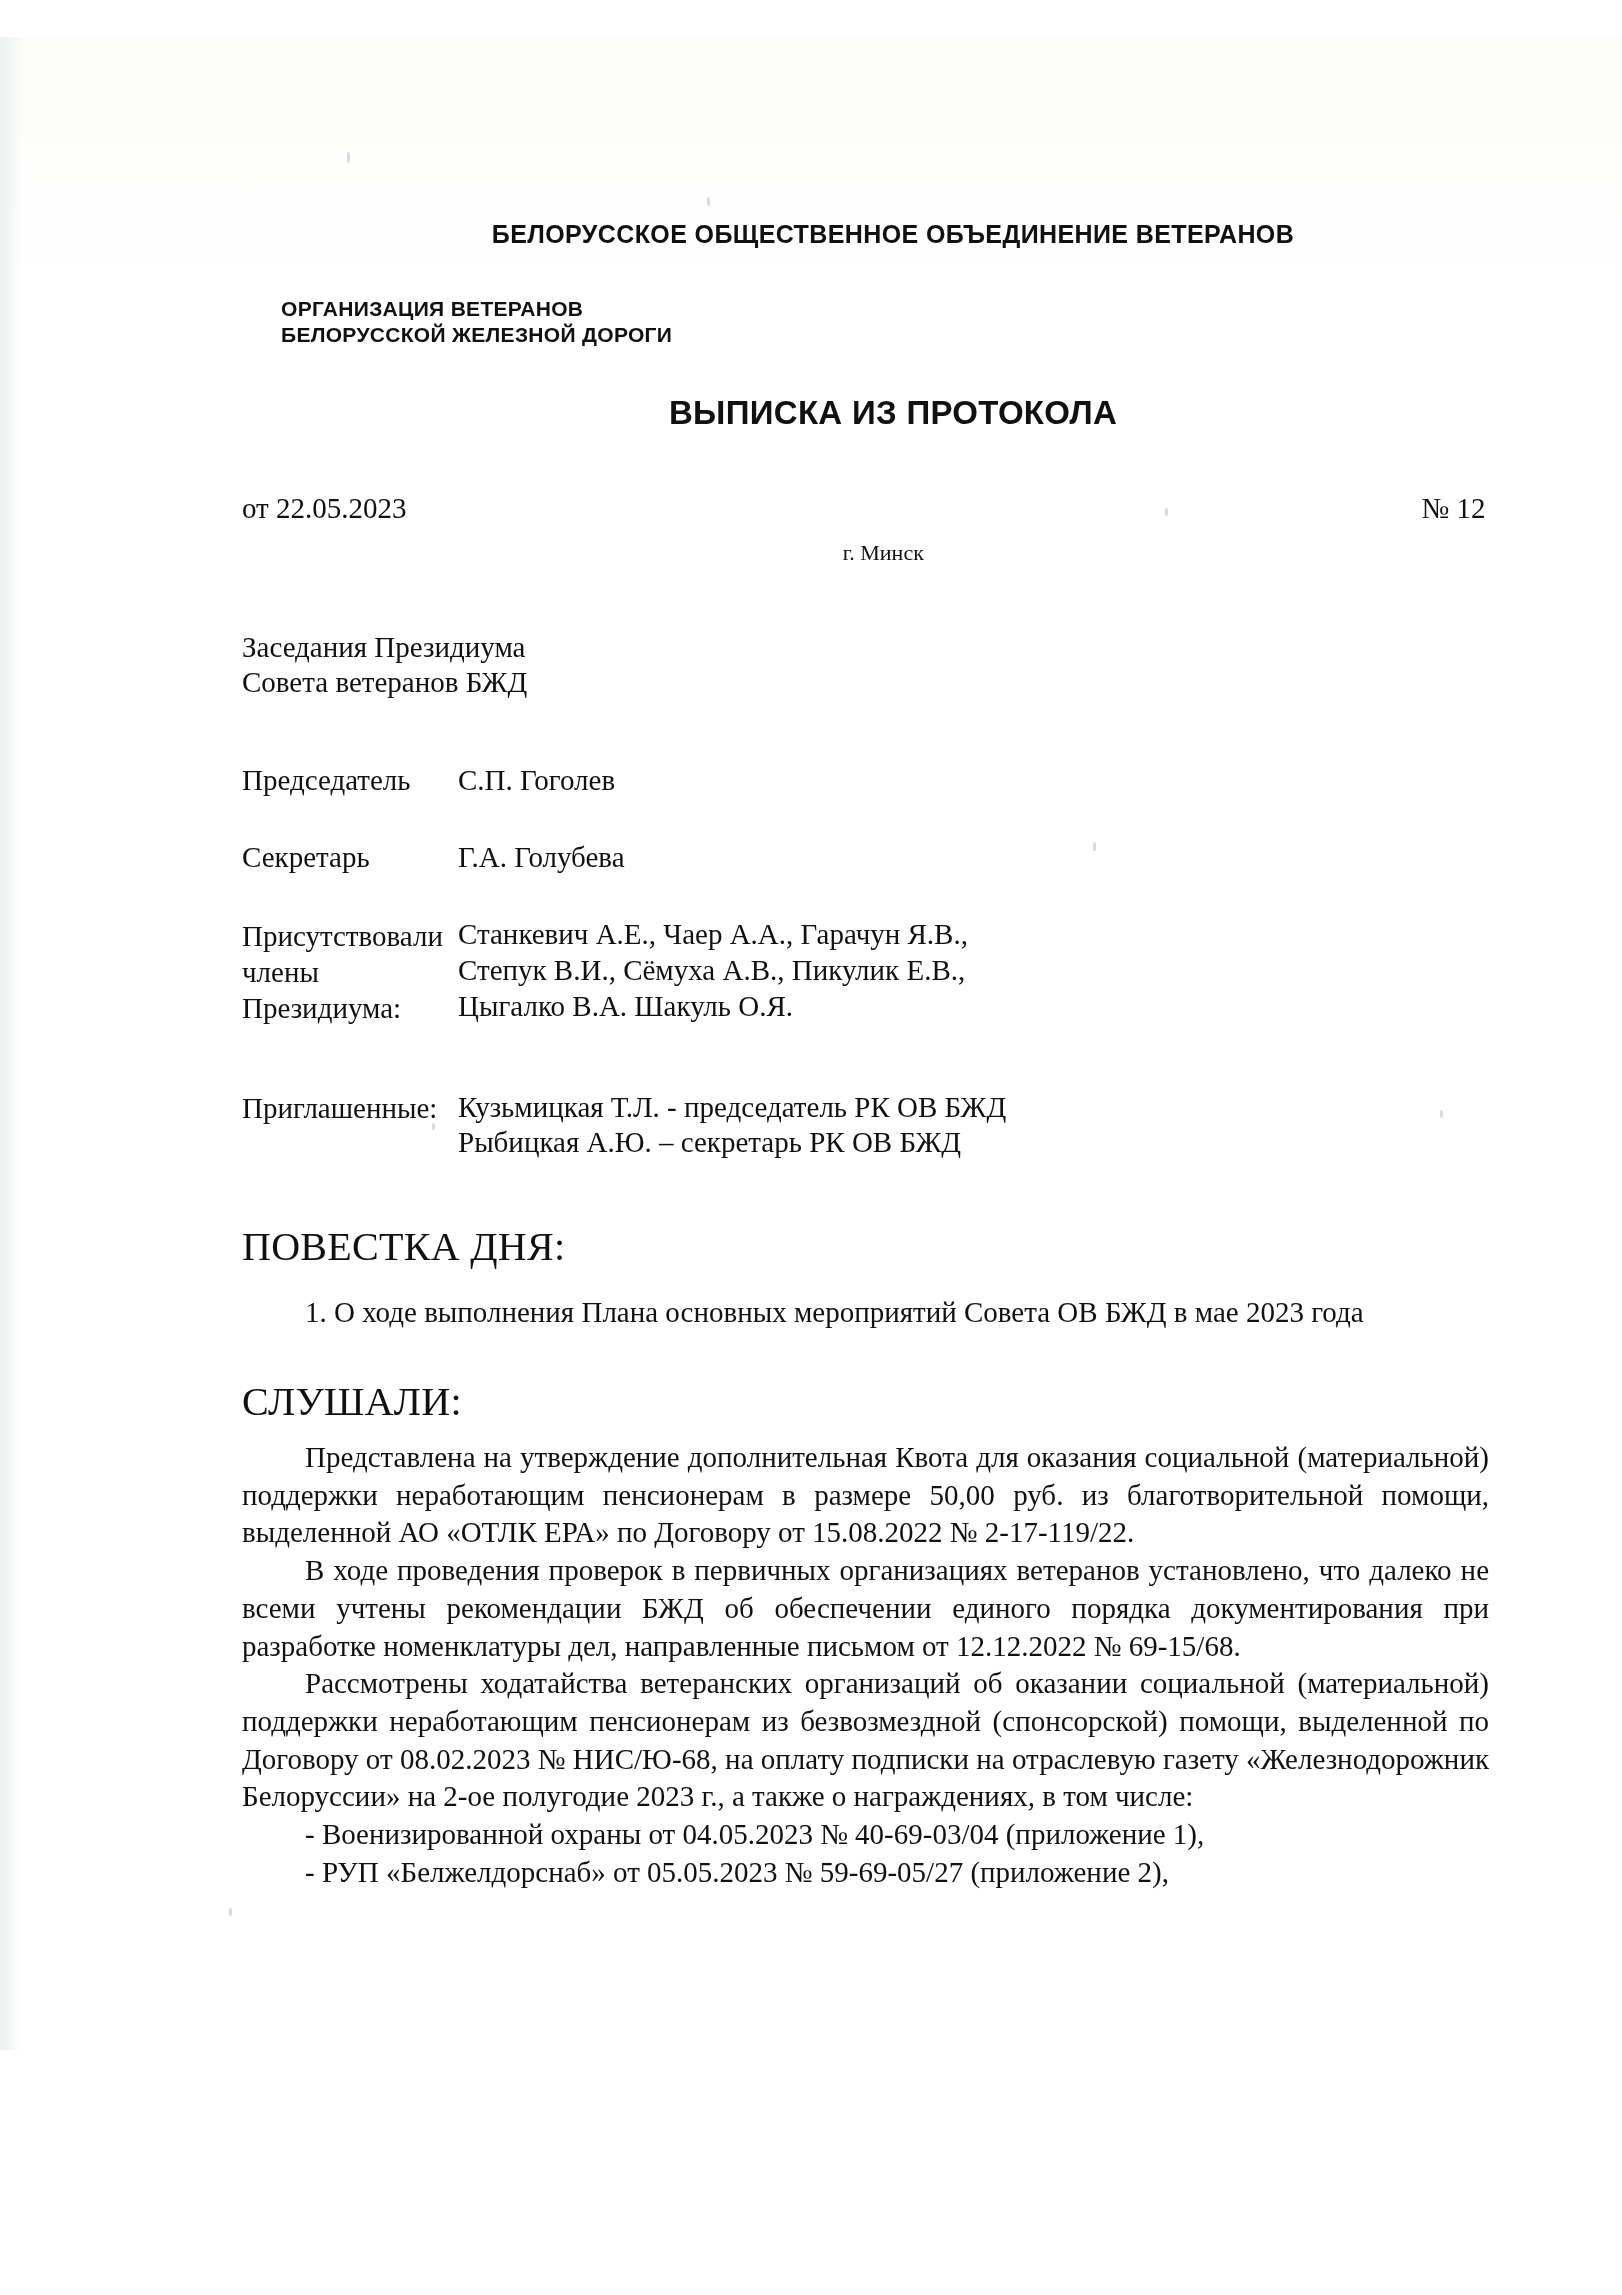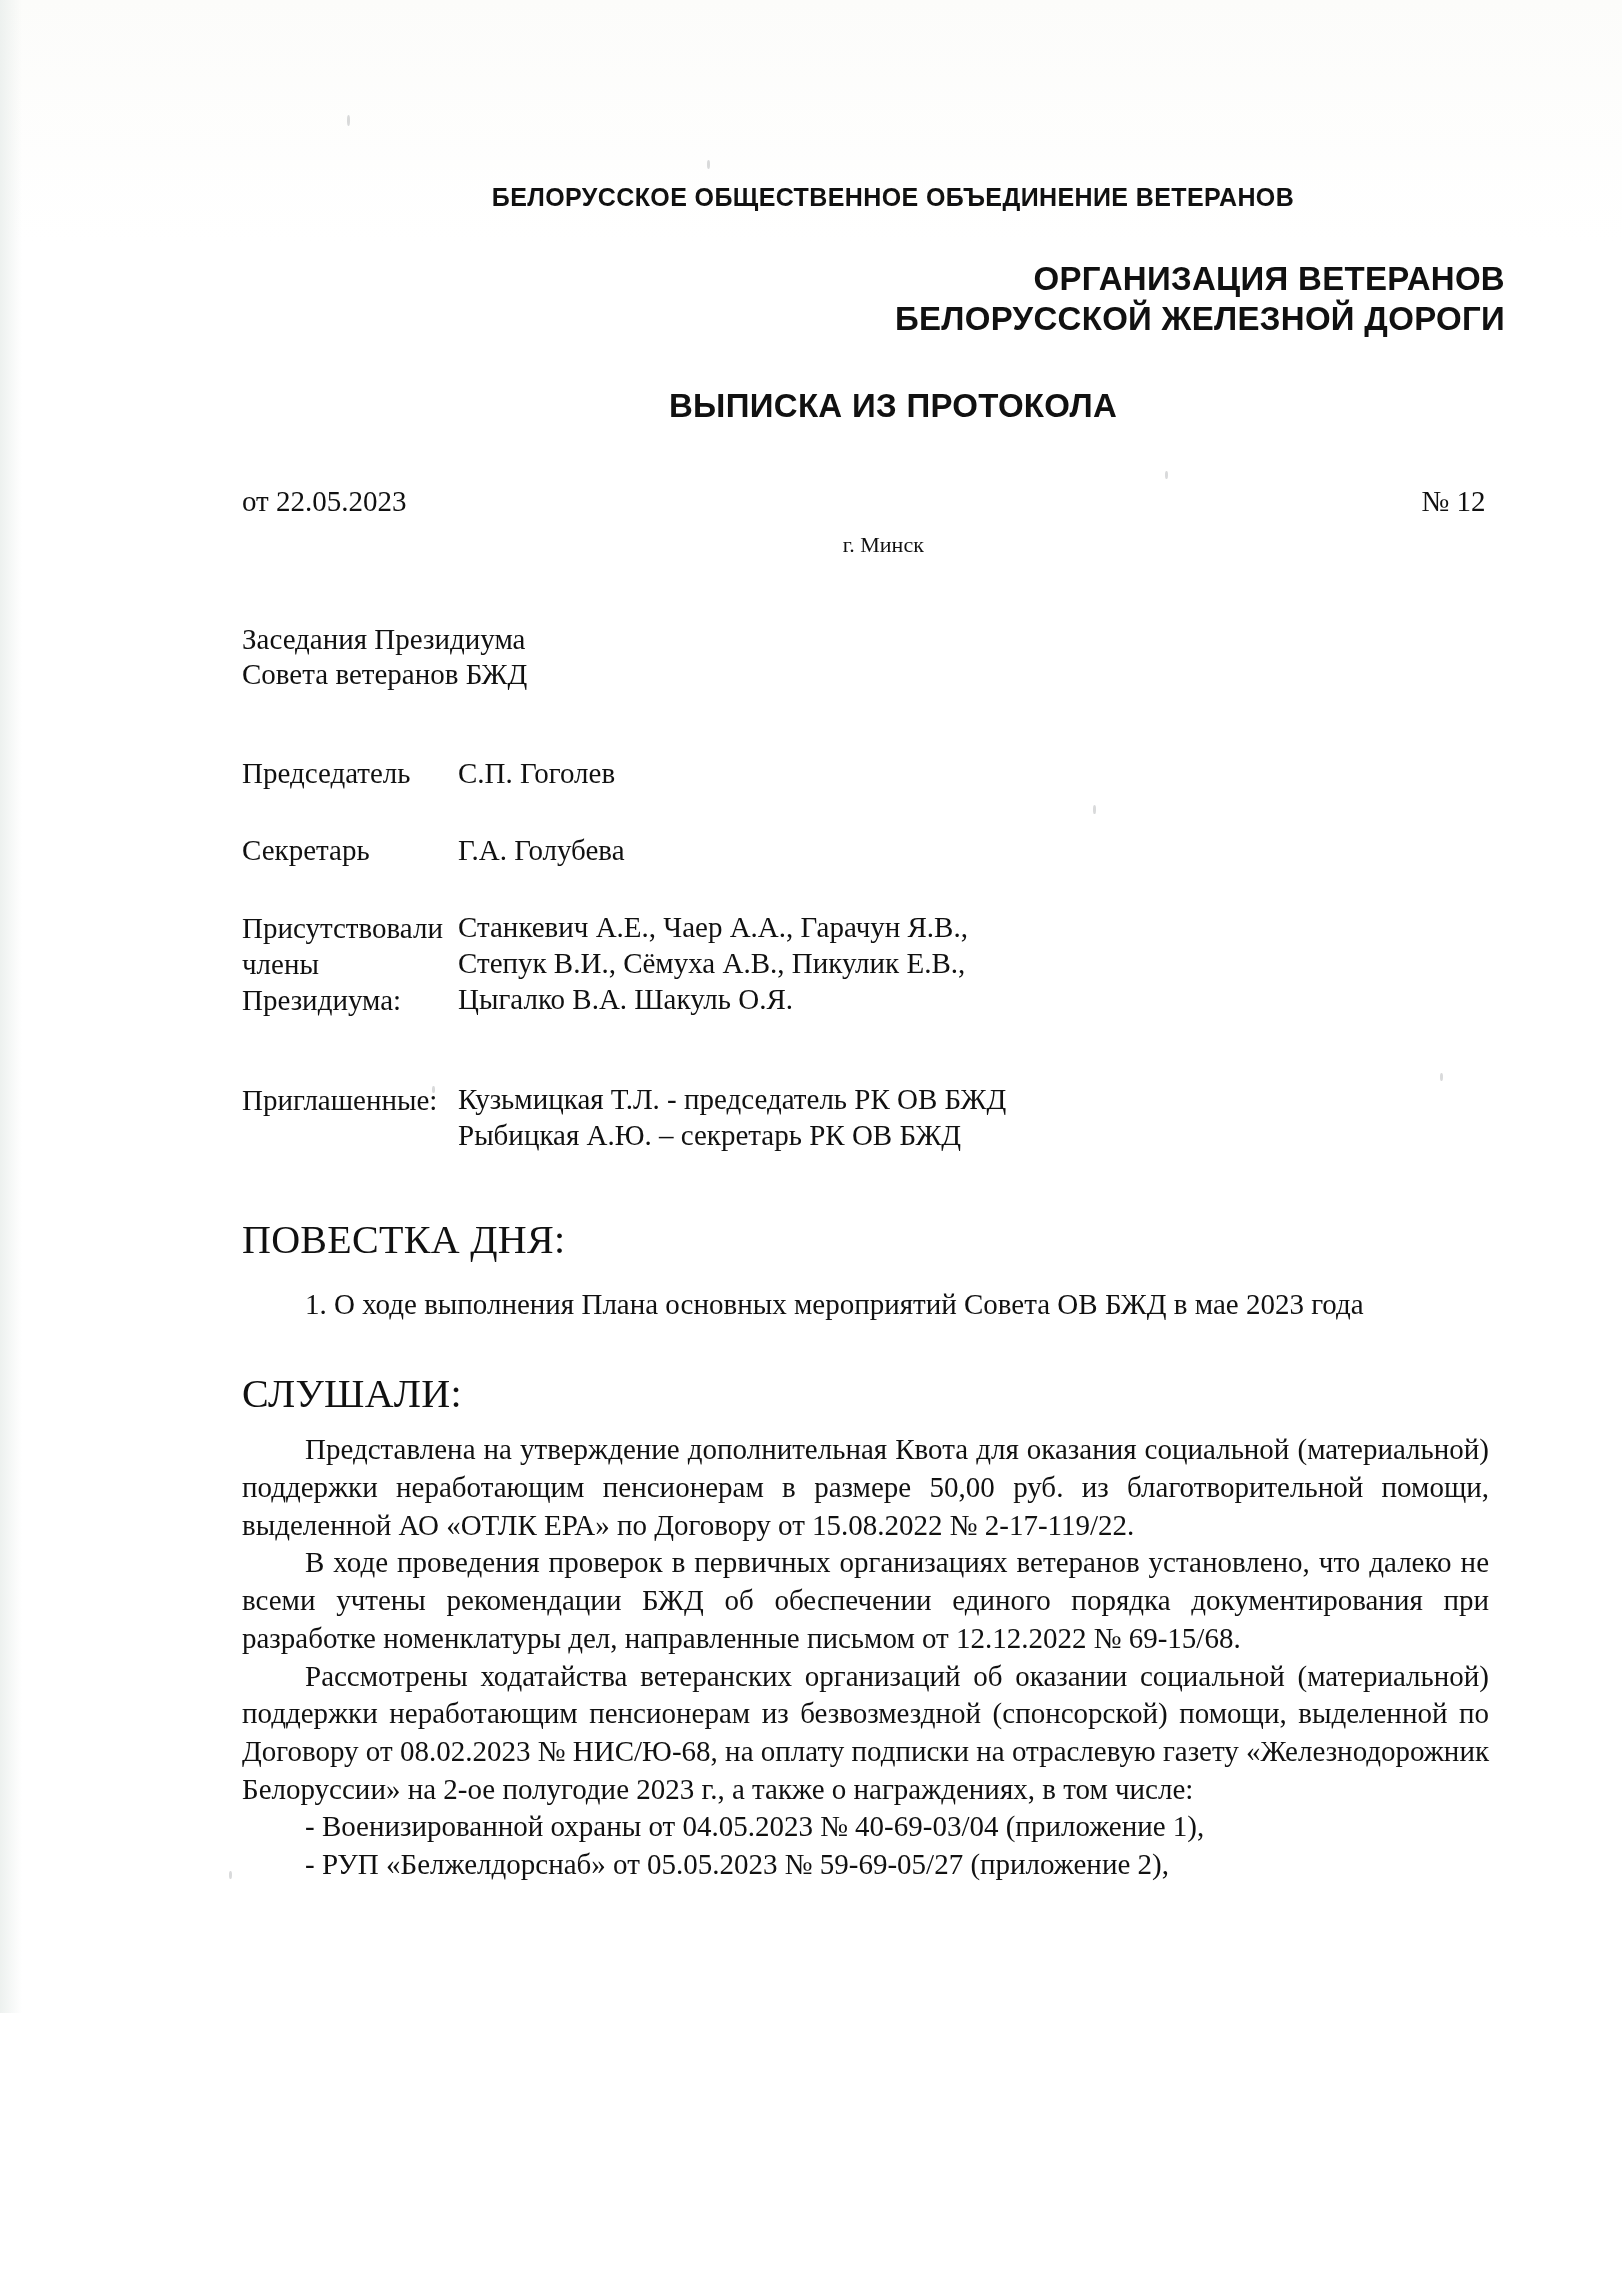--- a/index.html
+++ b/index.html
@@ -9,20 +9,21 @@
     background: #ffffff;
   }
   .page {
     position: relative;
     width: 1623px;
     height: 2013px;
     background: #c2410c;
     overflow: hidden;
     font-family: "Liberation Serif", "DejaVu Serif", serif;
     color: #111111;
+    margin-top: 37px;
   }
   
   .scan-tint {
     position: absolute;
     inset: 0;
     background:
       linear-gradient(90deg, rgba(236,240,238,0.95) 0px, rgba(255,255,255,0) 22px),
       linear-gradient(180deg, rgba(252,252,250,1) 0%, rgba(255,255,255,1) 12%, rgba(255,255,255,1) 100%);
     pointer-events: none;
   }
@@ -47,23 +48,23 @@
     font-weight: bold;
     font-size: 25px;
     letter-spacing: 0.4px;
     text-align: center;
     margin-top: 183px;
     padding-left: 39px;
   }
   .org-title {
     font-family: "Liberation Sans", "DejaVu Sans", sans-serif;
     font-weight: bold;
-    font-size: 33px;
+    font-size: 21px;
     line-height: 1.22;
-    text-align: right;
+    text-align: left;
     letter-spacing: 0.3px;
     margin-top: 47px;
     padding-left: 39px;
   }
   .doc-kind {
     font-family: "Liberation Sans", "DejaVu Sans", sans-serif;
     font-weight: bold;
     font-size: 33px;
     letter-spacing: 0.3px;
     text-align: center;

